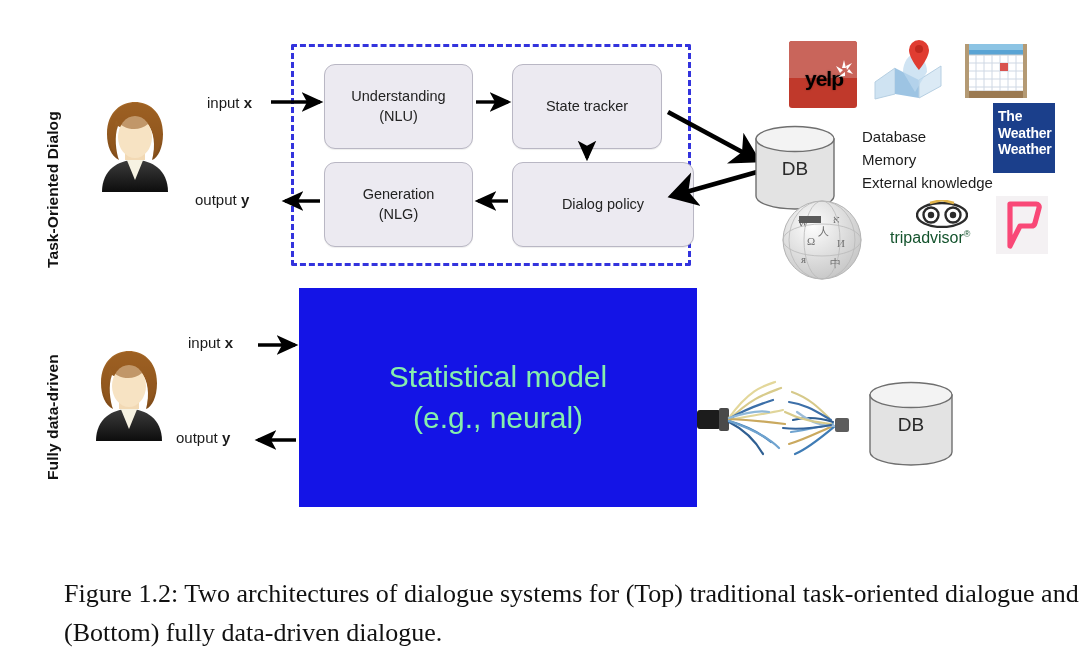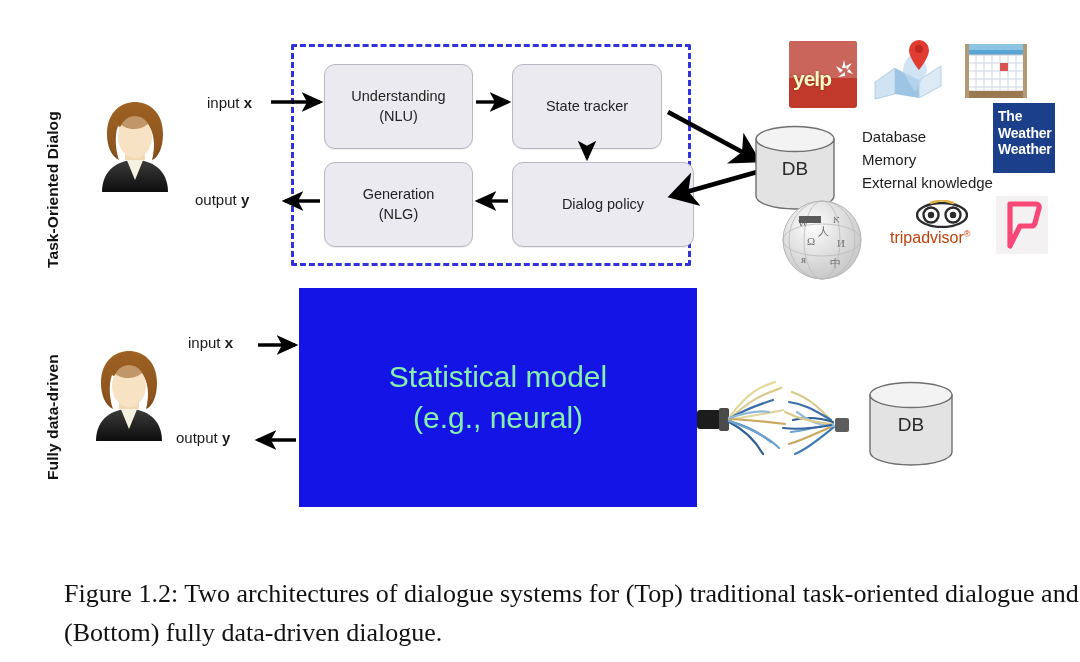--- a/index.html
+++ b/index.html
@@ -141,22 +141,22 @@
     left: 789px; top: 41px; width: 68px; height: 67px;
     background: #c0392b;
     border-radius: 3px;
     overflow: hidden;
   }
   #logo-yelp .yelp-top {
     position: absolute; left:0; top:0; width:100%; height:55%;
     background:#c9655b;
   }
   #logo-yelp .yelp-word {
-    position:absolute; left:4px; top:26px;
-    font-size:21px; font-weight:bold; color:#fef9c3;
+    position:absolute; left:16px; top:26px;
+    font-size:21px; font-weight:bold; color:#000000;
     font-family:"Liberation Sans", sans-serif;
     letter-spacing:-1px;
     text-shadow: 0 0 2px rgba(0,0,0,.35);
   }
 
   #logo-maps { left: 873px; top: 36px; width: 72px; height: 66px; }
   #logo-cal  { left: 963px; top: 40px; width: 66px; height: 62px; }
 
   #logo-weather {
     left: 993px; top: 103px; width: 62px; height: 70px;
@@ -168,21 +168,21 @@
     padding: 5px 0 0 5px;
     box-sizing: border-box;
     letter-spacing: -0.2px;
   }
 
   #logo-wiki { left: 781px; top: 197px; width: 82px; height: 84px; }
 
   #logo-trip { left: 898px; top: 200px; width: 96px; height: 52px; }
   #logo-trip .trip-word {
     position: absolute; left: -8px; top: 29px;
-    font-size: 16px; color: #c2410c; white-space: nowrap;
+    font-size: 16px; color: #14532d; white-space: nowrap;
   }
 
   #logo-4sq {
     left: 996px; top: 196px; width: 52px; height: 58px;
     background: #f4f1f3;
   }
 
   
   #cable { position: absolute; left: 697px; top: 368px; width: 180px; height: 105px; }
 

